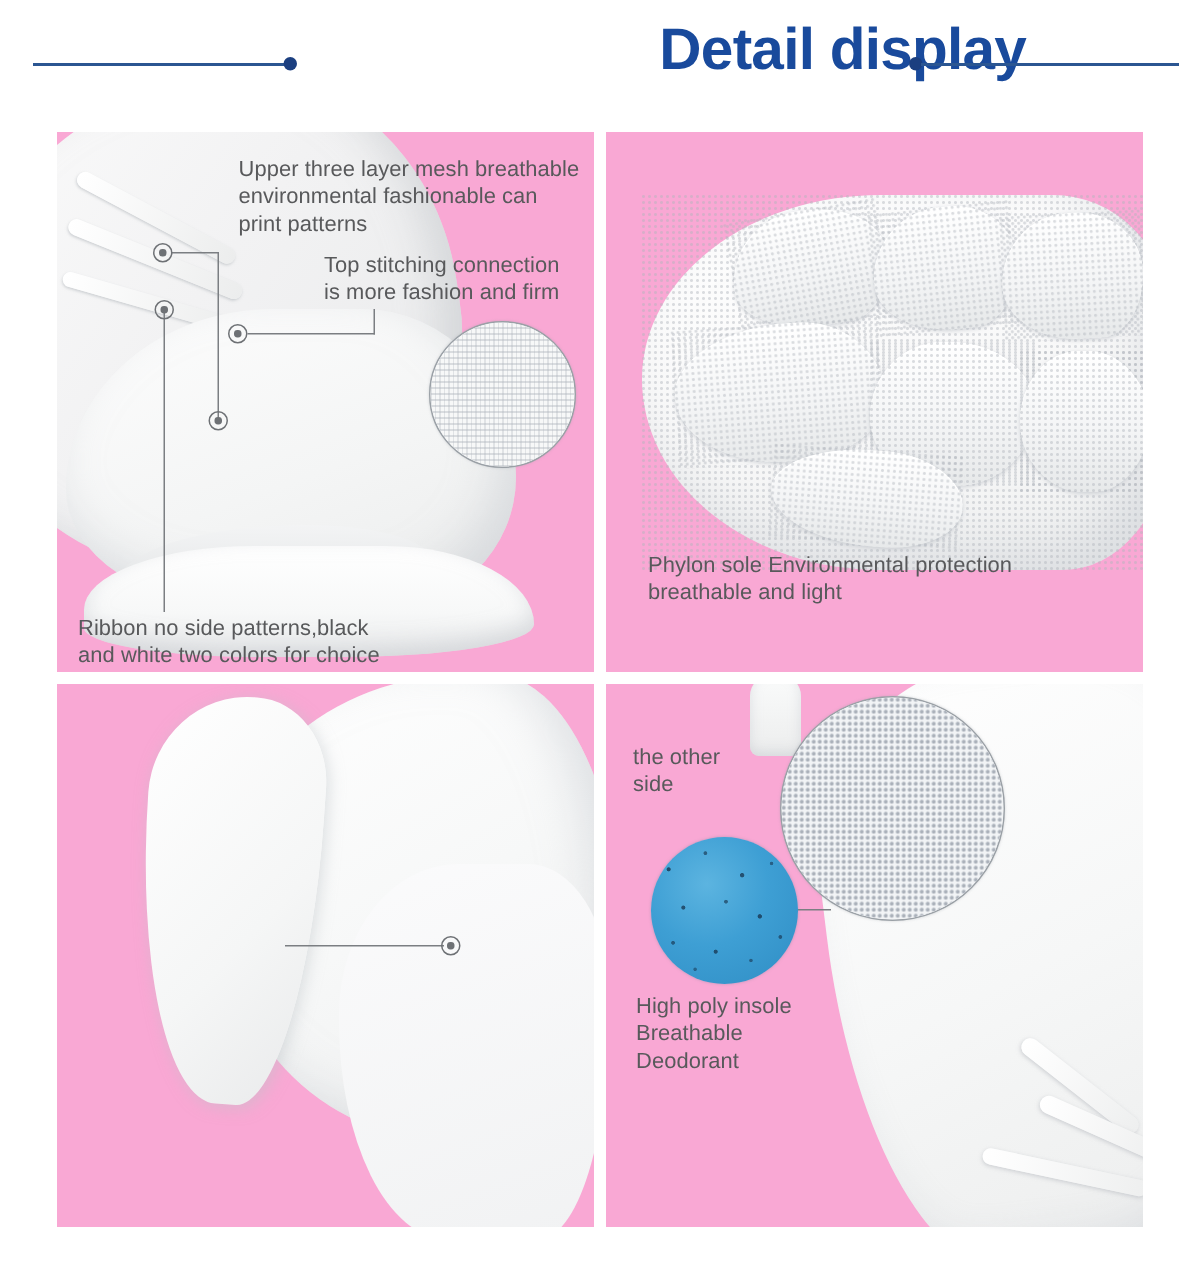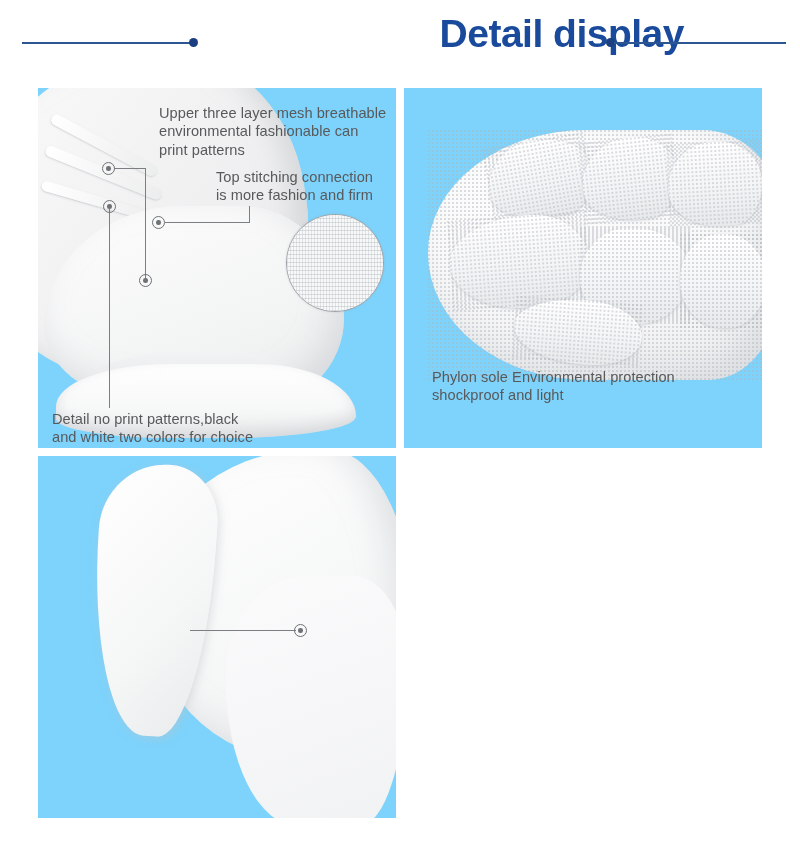--- a/index.html
+++ b/index.html
@@ -63,21 +63,21 @@
   
   .grid {
     position: absolute;
     left: 38px;
     top: 88px;
     width: 724px;
     height: 730px;
   }
   .panel {
     position: absolute;
-    background: #7dd3fc;
+    background: #f9a8d4;
     overflow: hidden;
   }
   .p1 { left: 0;     top: 0;     width: 358px; height: 360px; }
   .p2 { left: 366px; top: 0;     width: 358px; height: 360px; }
   .p3 { left: 0;     top: 368px; width: 358px; height: 362px; }
   .p4 { left: 366px; top: 368px; width: 358px; height: 362px; }
 
   
   .photo { position: absolute; inset: 0; }
 
@@ -317,21 +317,21 @@
       <div class="tex knit-tex"></div>
     </div>
 
     <div class="note" style="left:121px; top:16px; width:234px;">Upper three layer mesh breathable
 environmental  fashionable can
 print patterns</div>
 
     <div class="note" style="left:154px; top:80px; width:200px;margin-left:24px;">Top stitching connection
 is more fashion and firm</div>
 
-    <div class="note" style="left:14px; top:322px; width:276px;">Detail no print patterns,black
+    <div class="note" style="left:14px; top:322px; width:276px;">Ribbon no side patterns,black
 and white two colors for choice</div>
 
     <div class="lead lead-h" style="left:76px;  top:80px;  width:32px;"></div>
     <div class="lead lead-v" style="left:107px; top:80px;  height:112px;"></div>
     <div class="marker" style="left:64px;  top:74px;"></div>
 
     <div class="lead lead-v" style="left:71px;  top:118px; height:174px;"></div>
     <div class="marker" style="left:65px;  top:112px;"></div>
 
     <div class="marker" style="left:101px; top:186px;"></div>
@@ -366,30 +366,57 @@
         </div>
       <div class="tread" style="left:276px; top:146px; width:86px;  height:94px; border-radius:46% 48% 44% 50% / 50% 50% 50% 50%;">
           <div class="tread-dots"></div>
         </div>
       <div class="tread" style="left:110px; top:212px; width:128px; height:64px; border-radius:52% 44% 40% 56% / 46% 54% 46% 54%; transform:rotate(4deg);">
           <div class="tread-dots"></div>
         </div>
     </div>
 
     <div class="note" style="left:28px; top:280px; width:324px;">Phylon sole   Environmental protection
-shockproof and light</div>
+breathable and light</div>
   </div>
 
   <div class="panel p3">
 
     <div class="photo">
       <div class="p3-collar mesh-tex-fine"></div>
       <div class="p3-heel mesh-tex-fine"></div>
       <div class="p3-tongue"></div>
     </div>
 
 
     <div class="lead lead-h" style="left:152px; top:174px; width:106px;"></div>
     <div class="marker" style="left:256px; top:168px;"></div>
   </div>
 
+  <div class="panel p4">
+
+    <div class="photo">
+      <div class="p4-shoe mesh-tex-fine"></div>
+      <div class="p4-tab"></div>
+      <div class="p4-lace" style="left:268px; top:262px; width:96px;  height:12px; transform:rotate(38deg);"></div>
+      <div class="p4-lace" style="left:286px; top:290px; width:88px;  height:12px; transform:rotate(24deg);"></div>
+      <div class="p4-lace" style="left:250px; top:320px; width:112px; height:11px; transform:rotate(12deg);"></div>
+    </div>
+
+    <div class="zoom-circle" style="left:116px; top:8px; width:148px; height:148px;">
+      <div class="tex weave-tex"></div>
+    </div>
+
+    <div class="lead lead-h" style="left:106px; top:150px; width:44px;"></div>
+
+    <div class="insole-circle" style="left:30px; top:102px; width:98px; height:98px;">
+      <div class="insole-speck"></div>
+    </div>
+
+    <div class="note" style="left:18px; top:40px; width:96px;">the other
+side</div>
+
+    <div class="note" style="left:20px; top:206px; width:180px;">High poly insole
+Breathable
+Deodorant</div>
+  </div>
 
 </div>
 
 </body></html>

